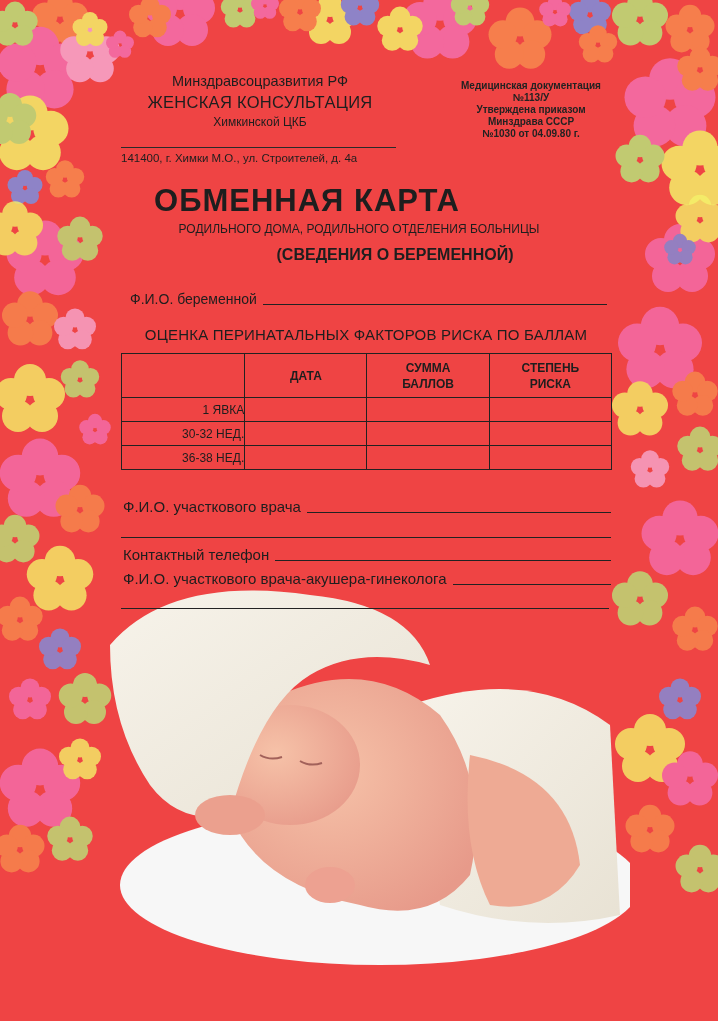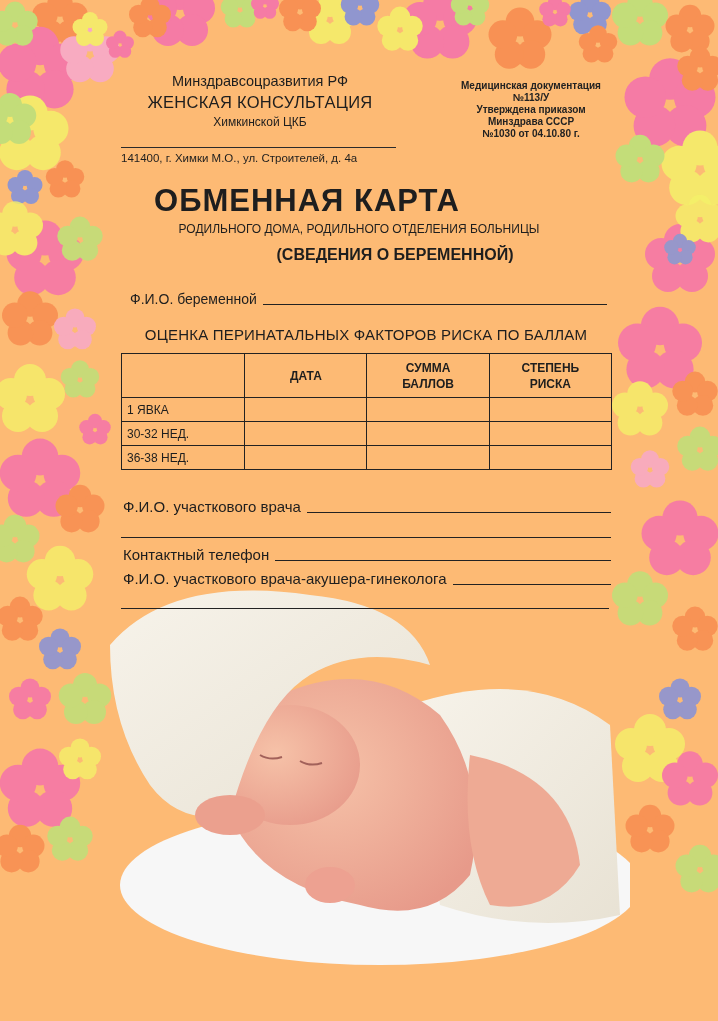--- a/index.html
+++ b/index.html
@@ -1,17 +1,17 @@
 <!DOCTYPE html>
 <html><head>
 <meta charset="utf-8">
 <style>
   html, body { margin:0; padding:0; }
   body { width:718px; height:1021px; overflow:hidden; background:#ffffff; font-family:"Liberation Sans", "DejaVu Sans", sans-serif; color:#1e1e1e; }
-  .page { position:relative; width:718px; height:1021px; background:#fdba74; overflow:hidden; }
+  .page { position:relative; width:718px; height:1021px; background:#ef4444; overflow:hidden; }
 
   
   .flowers { position:absolute; left:0; top:0; width:718px; height:1021px; pointer-events:none; }
   .content { position:absolute; left:0; top:0; width:718px; height:1021px; }
 
   .abs { position:absolute; }
   .t-ministry { left:120px; top:73px; width:280px; text-align:center; font-size:14.5px; }
   .t-consult { left:110px; top:93px; width:300px; text-align:center; font-size:16.5px; letter-spacing:0.3px; }
   .t-cky { left:120px; top:115px; width:280px; text-align:center; font-size:12px; }
   .hr-address { left:121px; top:147px; width:275px; height:0; border-top:1.5px solid #2a2a2a; }
@@ -25,21 +25,21 @@
 
   .field-row { display:flex; align-items:flex-end; font-size:15px; white-space:nowrap; }
   .field-line { flex:1; border-bottom:1.5px solid #222; height:1px; margin-left:6px; margin-bottom:2px; }
   .f-pregnant { left:130px; top:291px; width:477px; font-size:14px; }
 
   .risk-title { left:121px; top:326px; width:490px; text-align:center; font-size:15px; letter-spacing:0.2px; }
 
   table.risk { position:absolute; left:121px; top:353px; width:491px; border-collapse:collapse; font-size:12px; }
   table.risk th, table.risk td { border:1.5px solid #222; padding:0; }
   table.risk th { height:43px; font-weight:bold; text-align:center; line-height:16px; font-size:12px; }
-  table.risk td { height:23px; padding-left:5px; text-align:left; }
+  table.risk td { height:23px; padding-left:5px; text-align:right; }
   table.risk col.c0 { width:123px; }
   table.risk col.c1 { width:122px; }
   table.risk col.c2 { width:122px; }
   table.risk col.c3 { width:122px; }
 
   .f-doctor { left:123px; top:498px; width:488px; }
   .blank-1 { left:121px; top:537px; width:490px; height:0; border-top:1.5px solid #222; }
   .f-phone { left:123px; top:546px; width:488px; }
   .f-obgyn { left:123px; top:570px; width:488px; }
   .blank-2 { left:121px; top:608px; width:488px; height:0; border-top:1.5px solid #222; }
@@ -309,21 +309,21 @@
     <div class="abs t-consult">ЖЕНСКАЯ КОНСУЛЬТАЦИЯ</div>
     <div class="abs t-cky">Химкинской ЦКБ</div>
     <div class="abs hr-address"></div>
     <div class="abs t-address">141400, г. Химки М.О., ул. Строителей, д. 4а</div>
 
     <div class="abs medref">
       <div>Медицинская документация</div>
       <div>№113/У</div>
       <div>Утверждена приказом</div>
       <div>Минздрава СССР</div>
-      <div>№1030 от 04.10.80 г.</div>
+      <div>№1030 от 04.09.80 г.</div>
     </div>
 
     <div class="abs title-main">ОБМЕННАЯ КАРТА</div>
     <div class="abs title-sub1">РОДИЛЬНОГО ДОМА, РОДИЛЬНОГО ОТДЕЛЕНИЯ БОЛЬНИЦЫ</div>
     <div class="abs title-sub2">(СВЕДЕНИЯ О БЕРЕМЕННОЙ)</div>
 
     <div class="abs field-row f-pregnant">
       <span>Ф.И.О. беременной</span>
       <span class="field-line"></span>
     </div>

